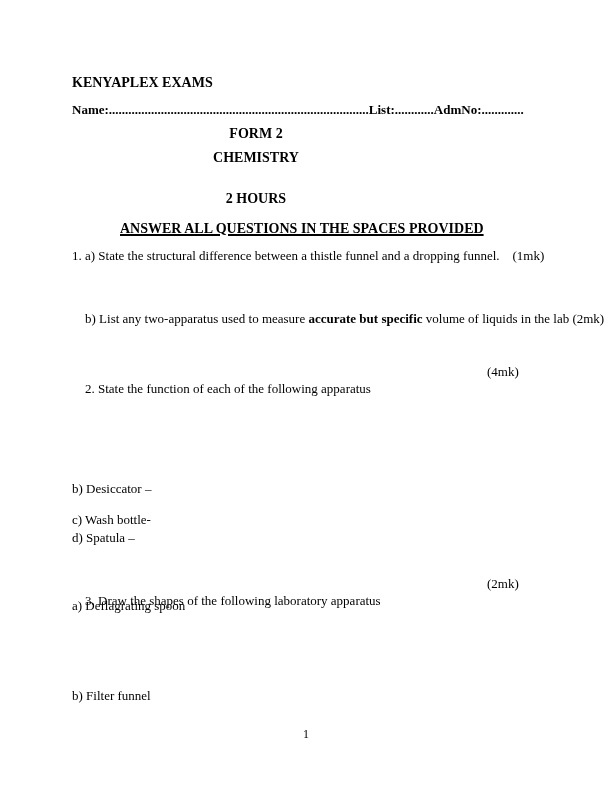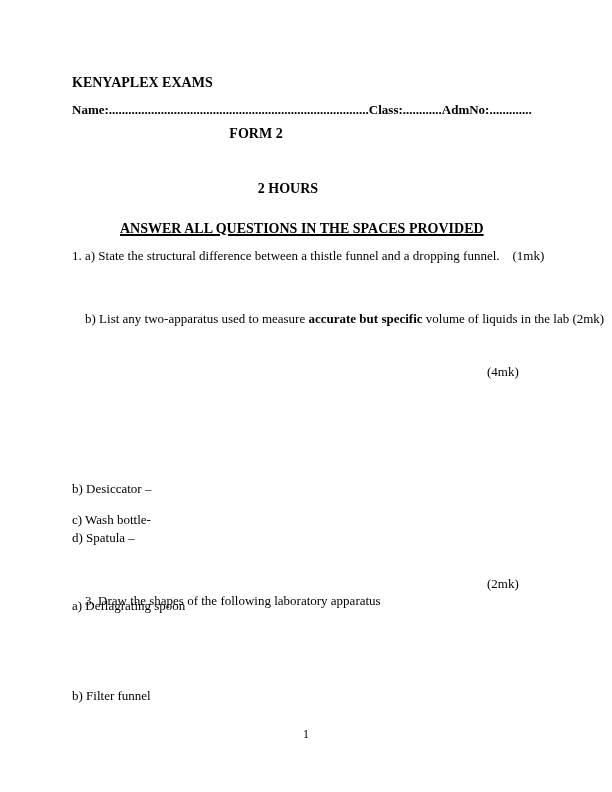--- a/index.html
+++ b/index.html
@@ -60,38 +60,40 @@
   .seg { white-space: pre; }
 </style>
 </head>
 <body>
 
 <div class="page">
 
   <div class="line heading" style="top: 74px;">KENYAPLEX EXAMS</div>
 
   <div class="line bold fill-line" style="top: 101px;">
-    <span class="seg">Name:</span><span class="seg">................................................................................</span><span class="seg">Class:</span><span class="seg">............</span><span class="seg">AdmNo:</span><span class="seg">.............</span>
+    <span class="seg">Name:</span><span class="seg">................................................................................</span><span class="seg">List:</span><span class="seg">............</span><span class="seg">AdmNo:</span><span class="seg">.............</span>
   </div>
 
   <div class="line heading center" style="top: 125px;">FORM 2</div>
 
+  <div class="line heading center" style="top: 149px;">CHEMISTRY</div>
 
 
-  <div class="line heading center" style="top: 180px; margin-left: 32px;">2 HOURS</div>
+  <div class="line heading center" style="top: 190px;">2 HOURS</div>
 
   <div class="line heading underline" style="top: 220px; margin-left: 48px;">ANSWER ALL QUESTIONS IN THE SPACES PROVIDED</div>
 
   <div class="line" style="top: 247px;">1. a) State the structural difference between a thistle funnel and a dropping funnel.    (1mk)</div>
 
   <div class="line" style="top: 293px;">
     <span class="seg">b) List any two-apparatus used to measure </span><span class="inline-bold">accurate but specific</span><span class="seg"> volume of liquids in the lab (2mk)</span>
   </div>
 
   <div class="line" style="top: 363px;">
+    <span class="seg">2. State the function of each of the following apparatus</span>
     <span class="marks">(4mk)</span>
   </div>
 
 
   <div class="line" style="top: 432px; margin-top: 48px;">b) Desiccator –</div>
 
   <div class="line" style="top: 482px; margin-top: 29px;">c) Wash bottle-</div>
 
   <div class="line" style="top: 529px;">d) Spatula –</div>
 

